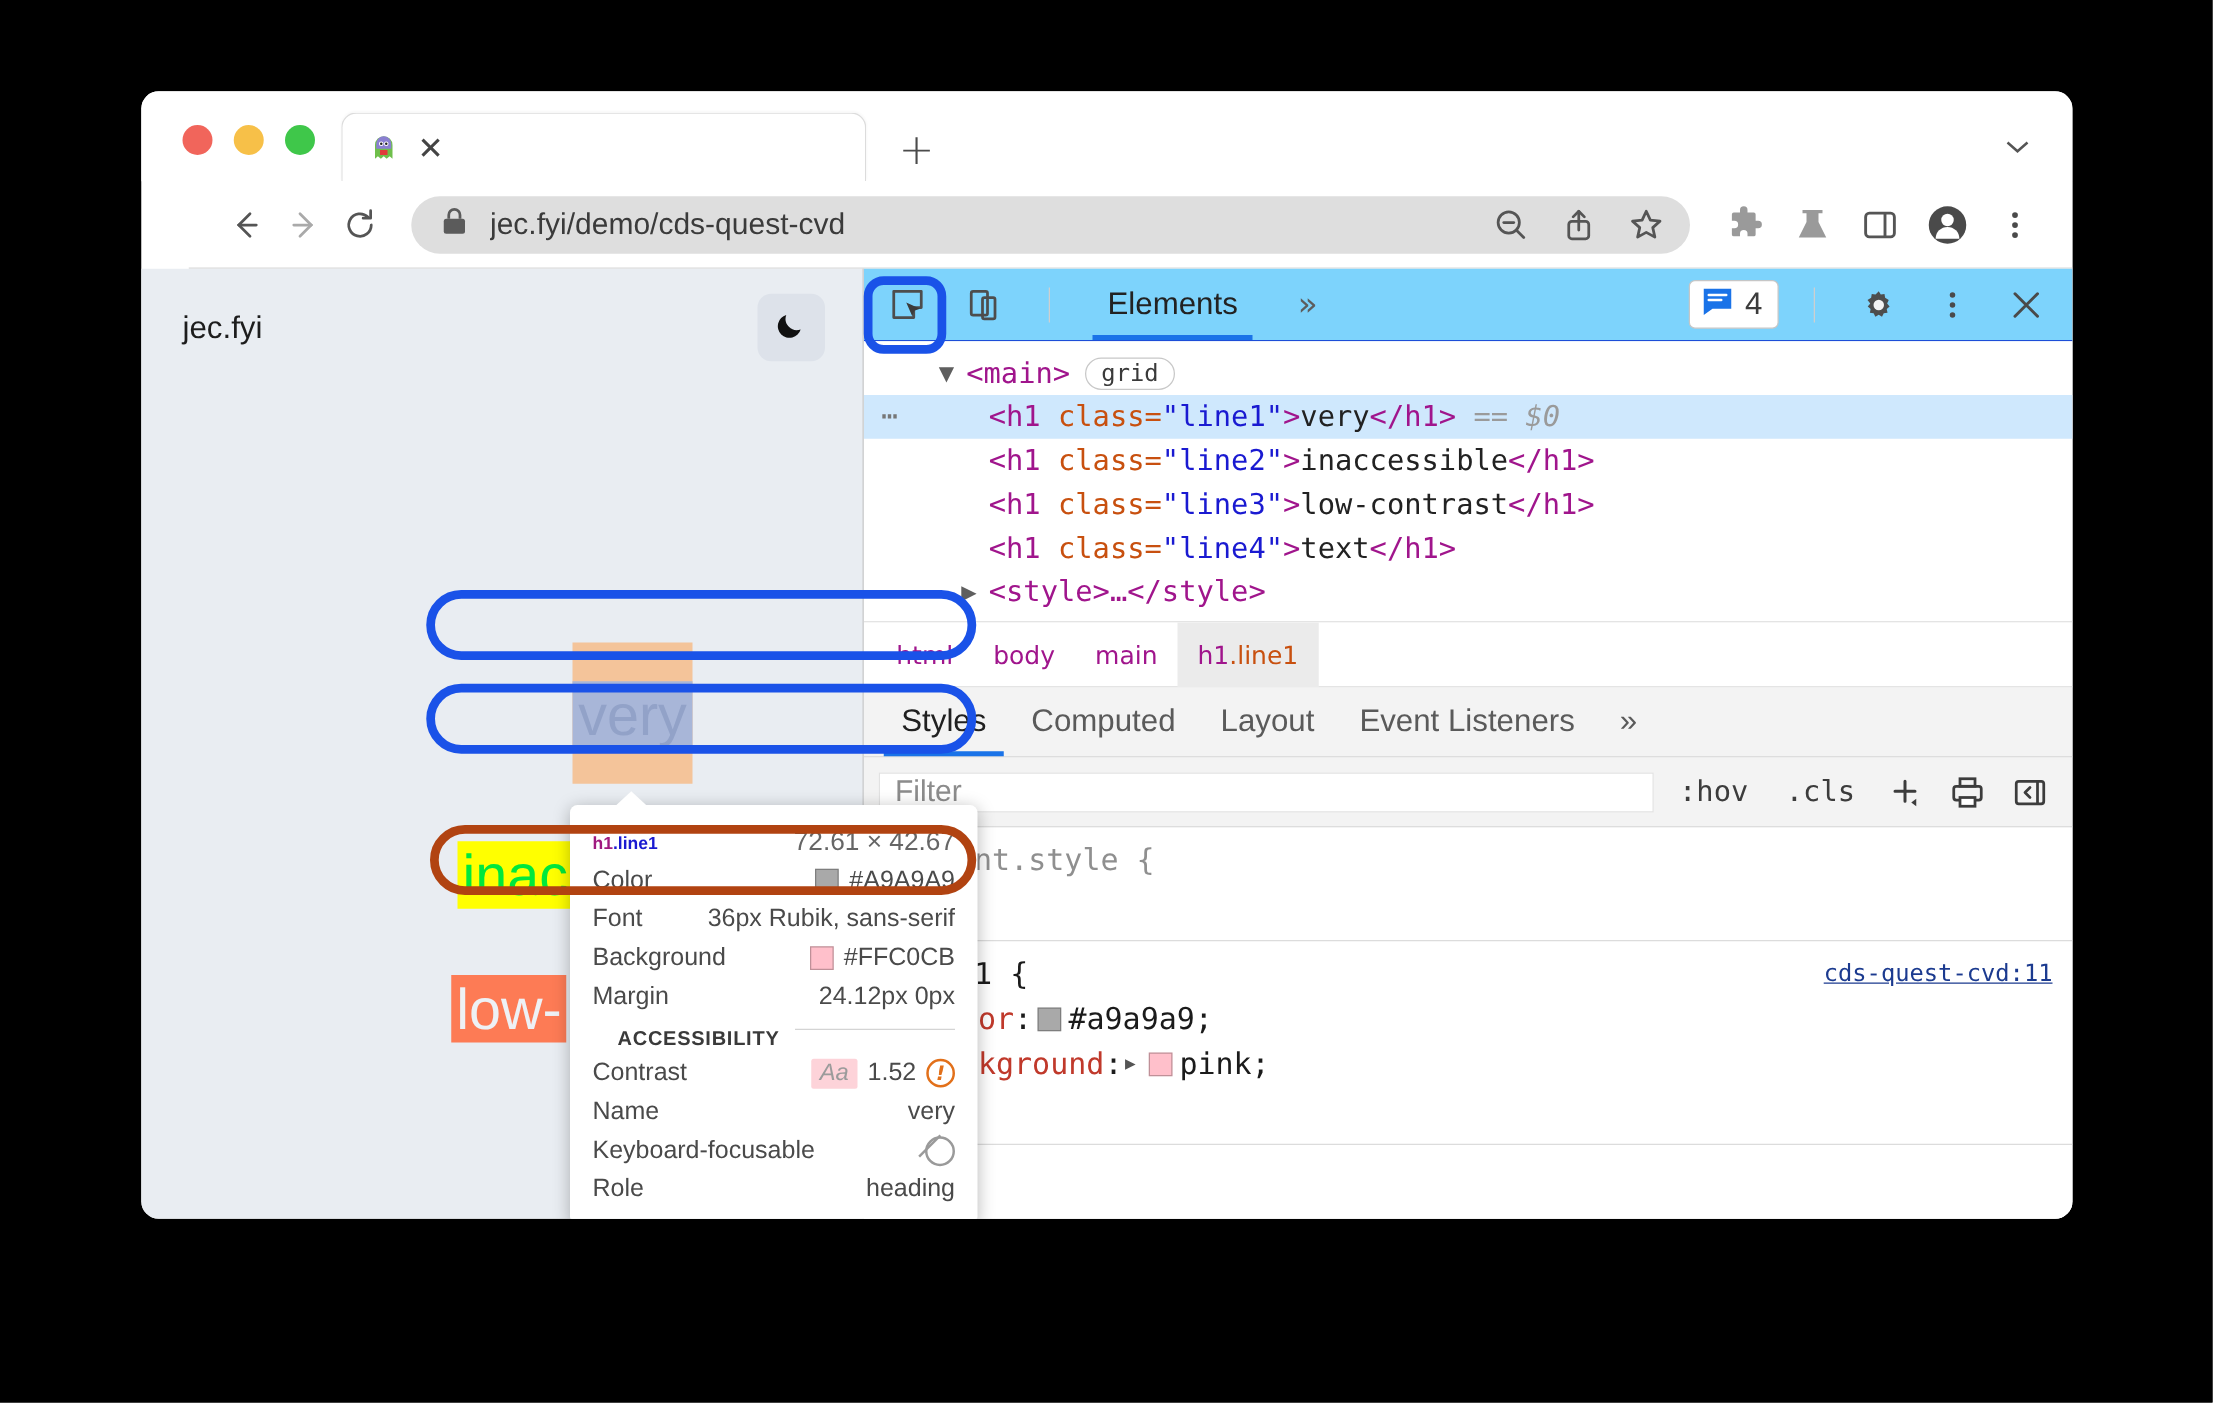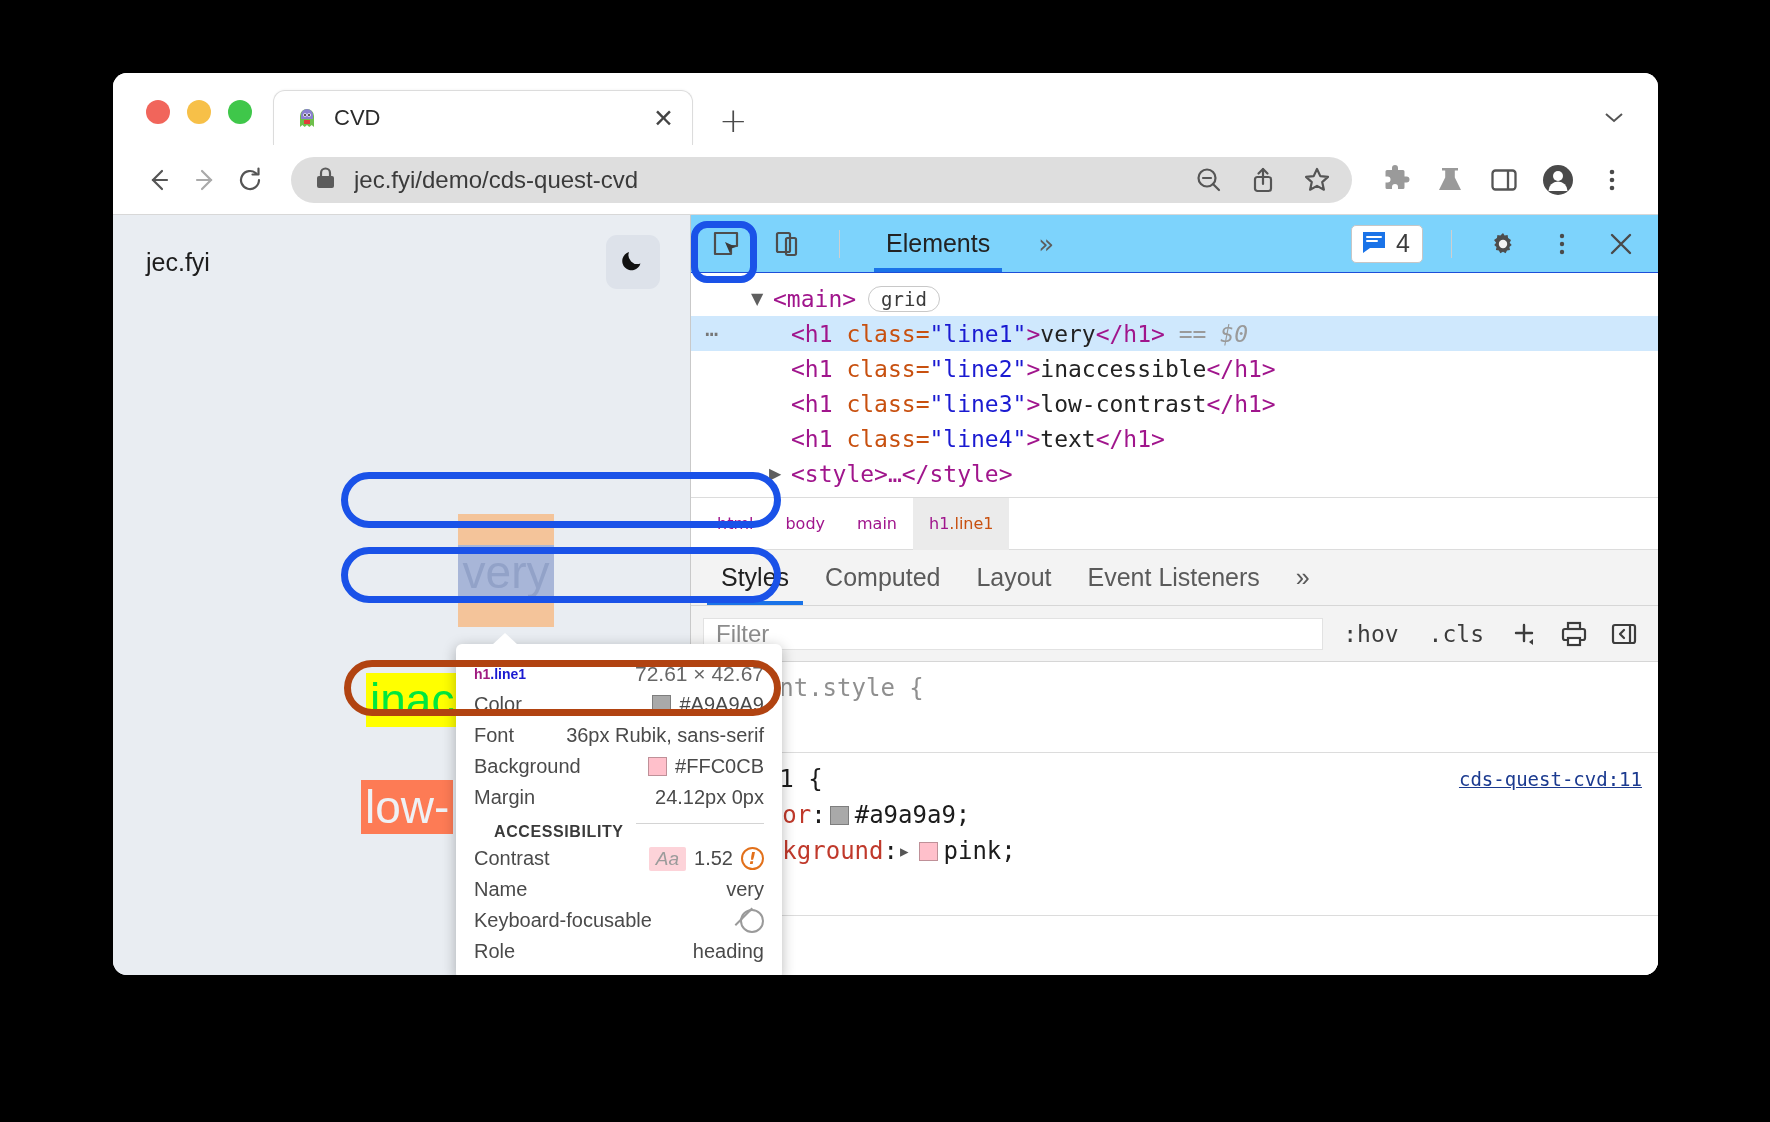--- a/index.html
+++ b/index.html
@@ -79,20 +79,21 @@
     cursor: pointer;
   }
 
   
   .omnibar {
     height: 70px;
     background: #fff;
     display: flex; align-items: center;
     padding: 0 26px 0 22px;
     border-bottom: 1px solid #d8d8d8;
+    margin-left: 38px;
   }
   .navbtn {
     width: 46px; height: 46px;
     display: flex; align-items: center; justify-content: center;
     cursor: pointer; flex: 0 0 auto;
   }
   .urlbox {
     flex: 1 1 auto;
     height: 46px;
     margin: 0 12px 0 18px;
@@ -320,21 +321,21 @@
 
   
   .crumbs {
     display: flex; align-items: center;
     height: 52px; background: #fff;
     border-bottom: 1px solid #dcdcdc;
     padding-left: 10px;
     font-family: "DejaVu Sans", sans-serif;
   }
   .crumb {
-    font-size: 16px; color: #a0158c;
+    font-size: 20px; color: #a0158c;
     padding: 0 16px; height: 52px;
     display: flex; align-items: center; cursor: pointer;
   }
   .crumb.active { background: #ebebeb; }
   .crumb .c2 { color: #c8500f; }
 
   
   .sp-tabs {
     display: flex; align-items: center;
     height: 56px;
@@ -410,21 +411,20 @@
         <svg width="22" height="22" viewBox="0 0 22 22">
           <path d="M4 9a7 7 0 0 1 14 0v11l-2.3-2-2.4 2-2.3-2-2.3 2-2.4-2L4 20z" fill="#6fbf4b"></path>
           <path d="M5 8a6 6 0 0 1 12 0v4H5z" fill="#8a7fd1"></path>
           <circle cx="9" cy="8" r="1.8" fill="#fff"></circle>
             <circle cx="13" cy="8" r="1.8" fill="#fff"></circle>
           <circle cx="9" cy="8" r="1" fill="#222"></circle>
             <circle cx="13" cy="8" r="1" fill="#222"></circle>
           <rect x="8" y="13" width="6" height="4" fill="#e23b3b"></rect>
         </svg>
       </span>
-      <span class="tab-title">CVD</span>
       <span class="tab-close">✕</span>
     </div>
 
     <div class="newtab">+</div>
 
     <div class="tabstrip-caret">
       <svg width="28" height="28" viewBox="0 0 28 28">
           <path d="M6 11l8 7 8-7" fill="none" stroke="#555" stroke-width="2"></path>
         </svg>
     </div>

